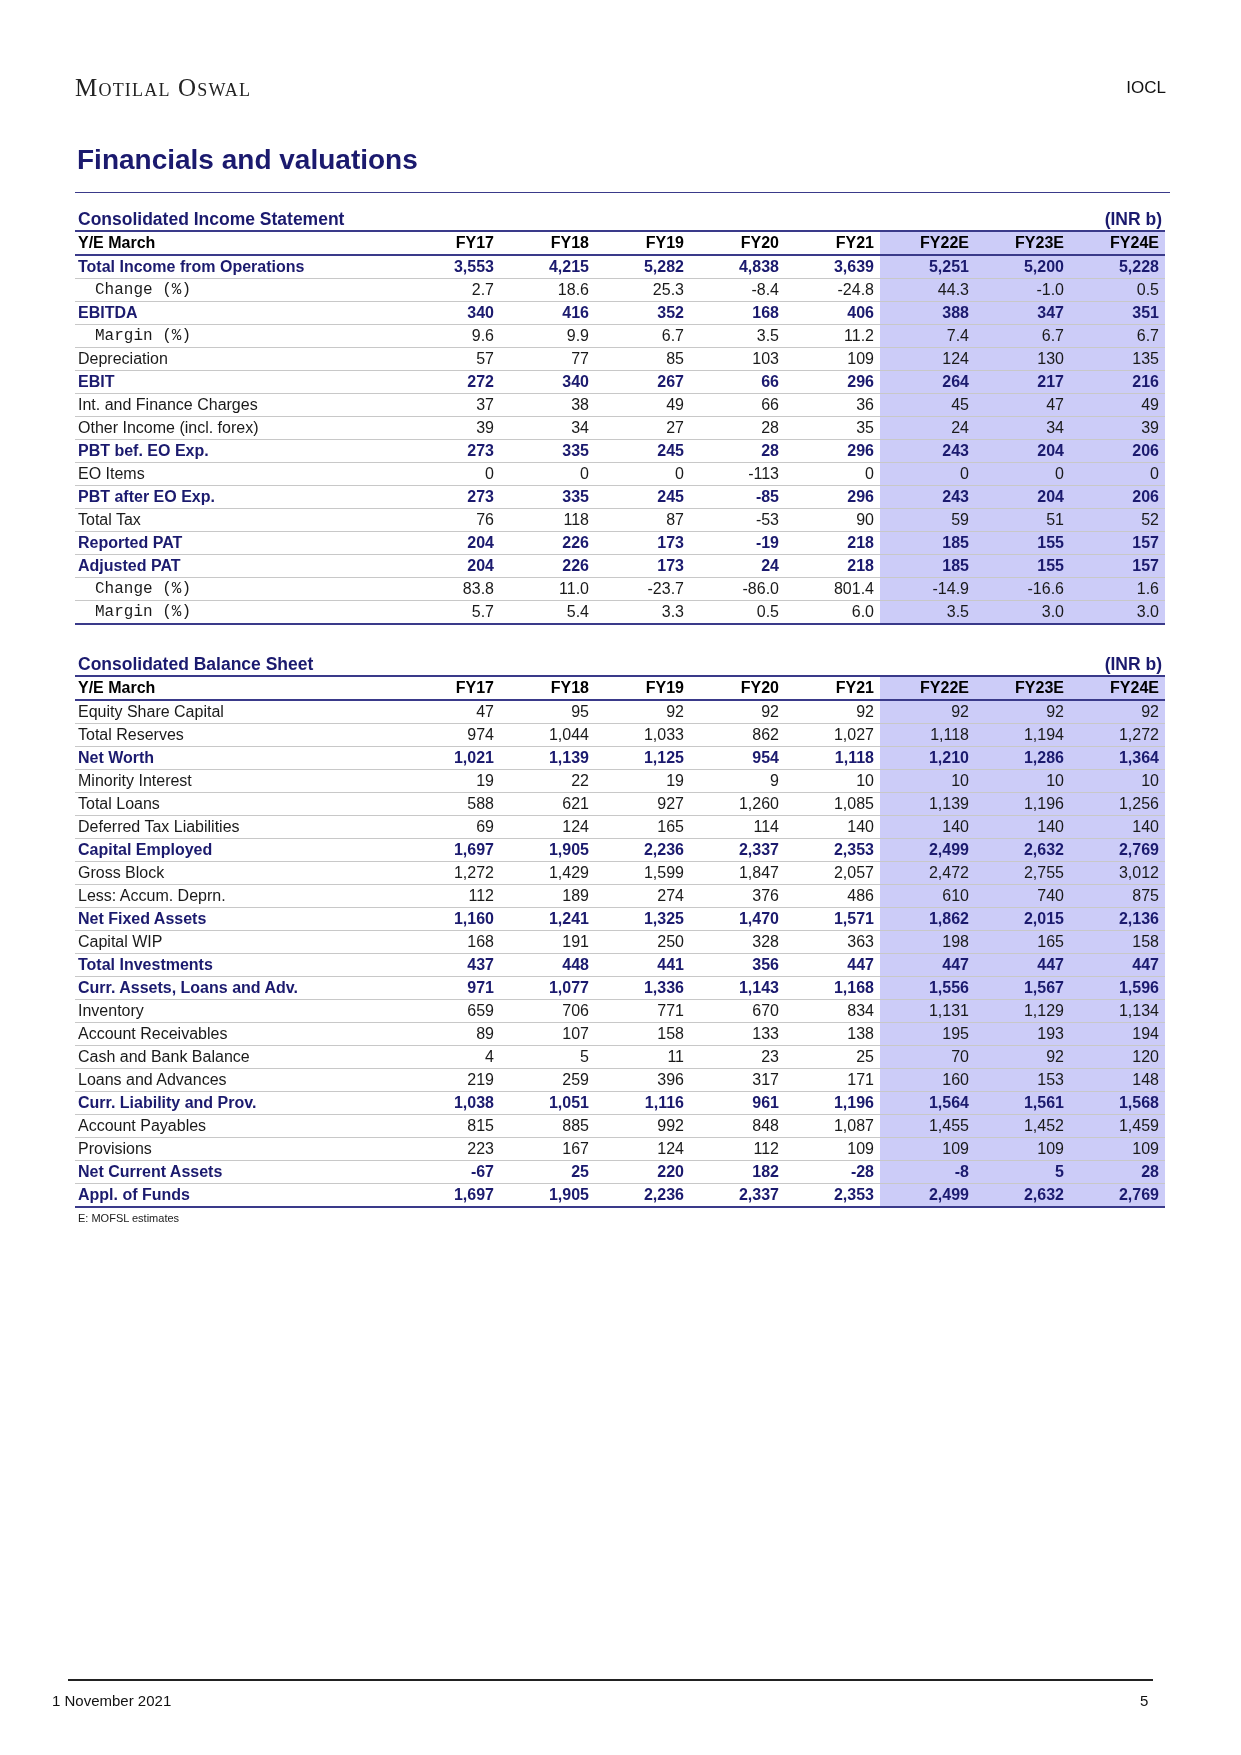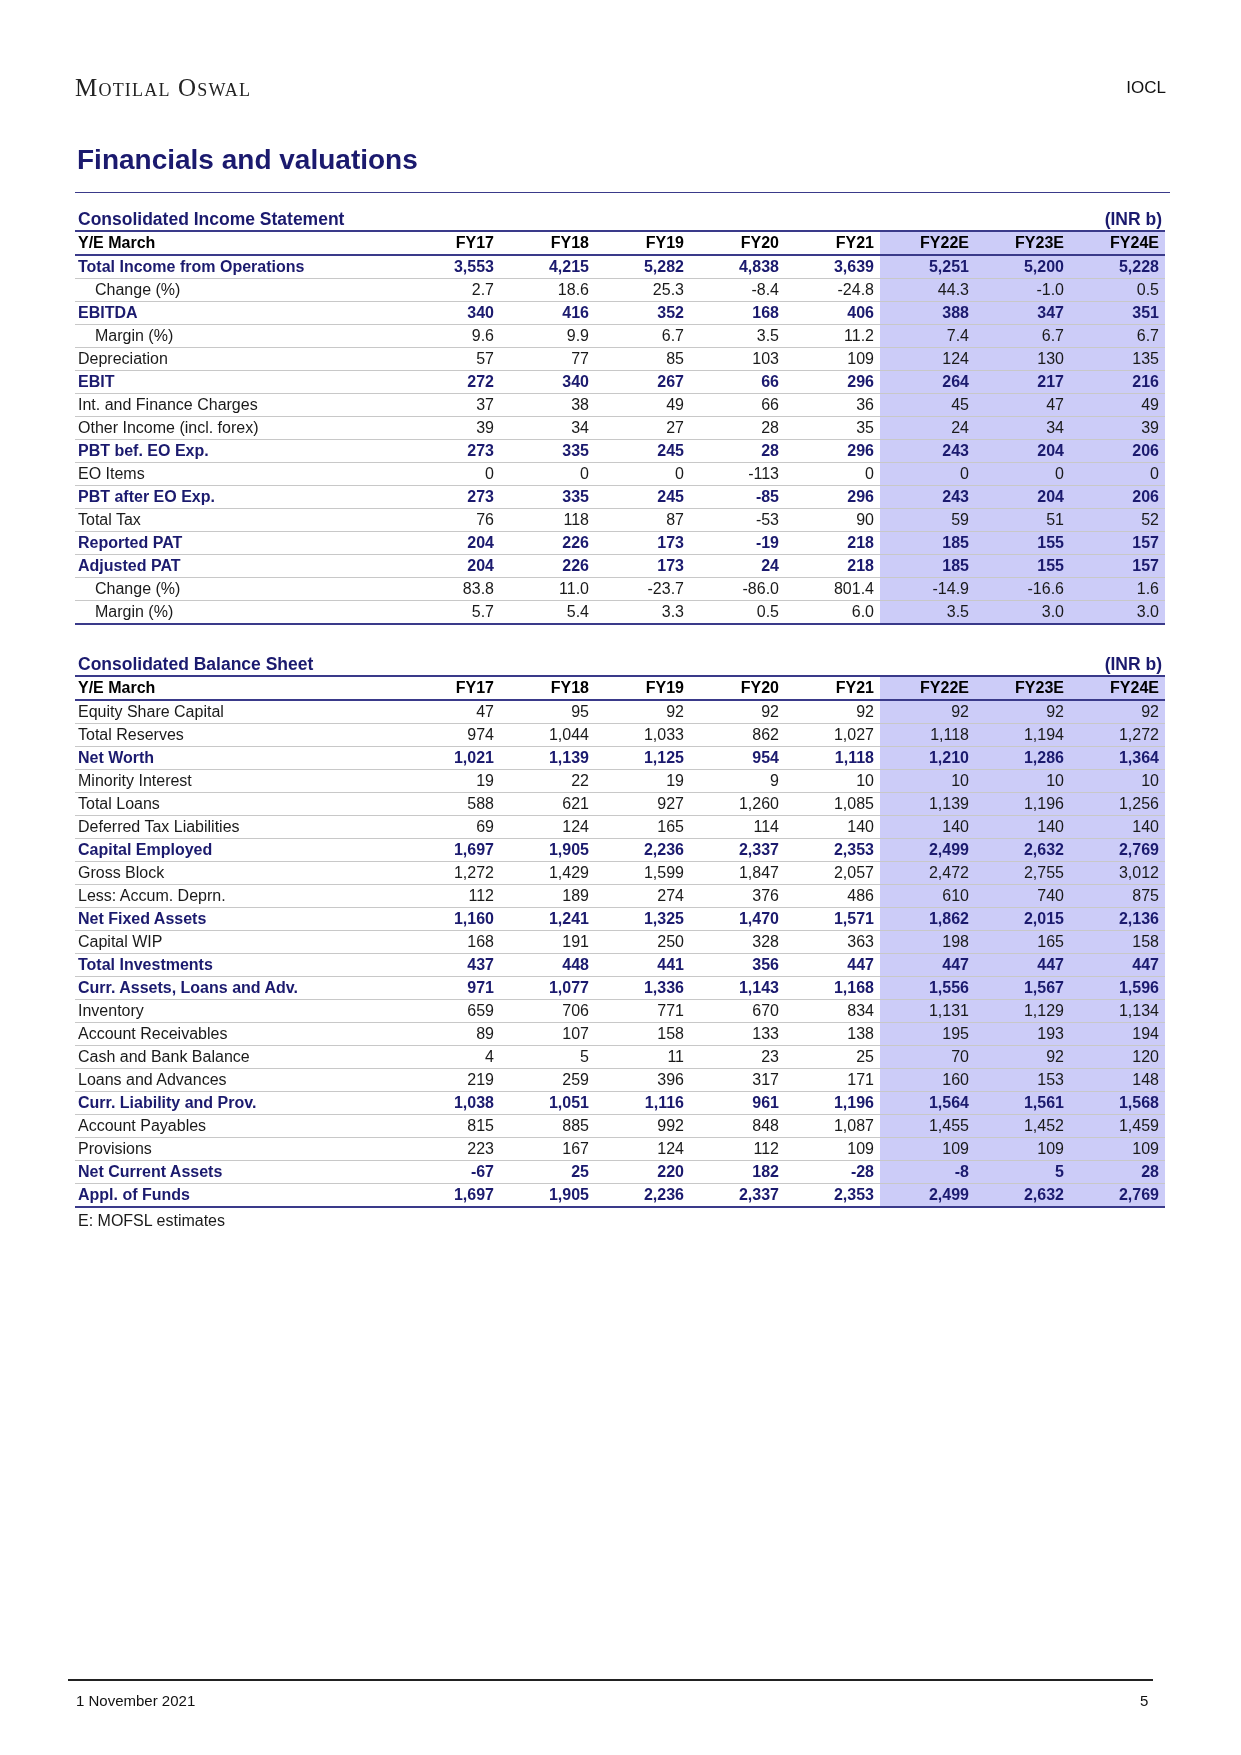--- a/index.html
+++ b/index.html
@@ -44,31 +44,31 @@
     th {
       height: 22px; padding: 0 6px 0 3px; font-weight: bold; color: #000000;
       text-align: right; font-size: 16px;
     }
     th.lbl { text-align: left; }
     td {
       height: 22px; padding: 0 6px 0 3px; text-align: right;
       border-bottom: 1.5px solid #c8c8c8; white-space: nowrap;
     }
     td.lbl { text-align: left; }
-    td.indent { padding-left: 20px; }
+    td.indent { padding-left: 20px; font-family: Liberation Mono, monospace; }
     tr.bold td { font-weight: bold; color: #1b1a6e; }
     tbody tr:last-child td { border-bottom: 2px solid #3a3a8a; }
     .est { background: #ccccf8; }
-    .note { font-size: 16px; padding: 4px 0 0 3px; color: #1a1a1a; }
+    .note { font-size: 11px; padding: 4px 0 0 3px; color: #1a1a1a; }
     .footer-rule {
       position: absolute; left: 68px; top: 1679px; width: 1085px; height: 0;
       border-top: 2px solid #222;
     }
     .footer-date {
-      position: absolute; left: 76px; top: 1692px; font-size: 15px; color: #111; text-align: right;
+      position: absolute; left: 52px; top: 1692px; font-size: 15px; color: #111; text-align: right;
     }
     .footer-page {
       position: absolute; left: 1140px; top: 1692px; font-size: 15px; color: #111;
     }
   </style>
 </head>
 <body>
 
 <div class="brand">Motilal Oswal</div>
 <div class="ticker">IOCL</div>

